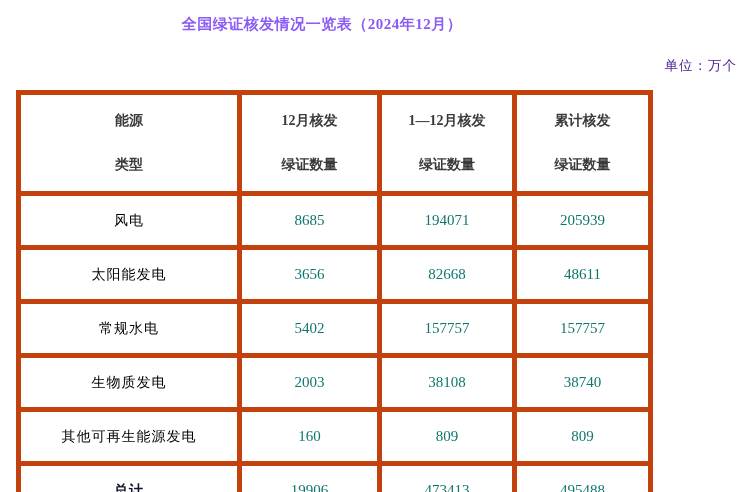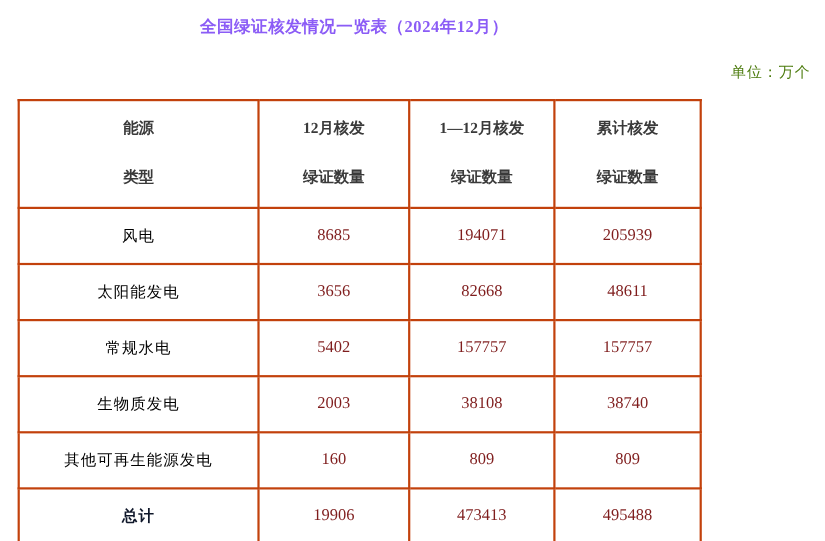--- a/index.html
+++ b/index.html
@@ -26,55 +26,55 @@
     text-align: center;
     color: #8b5cf6;
     font-weight: bold;
     font-size: 15px;
     letter-spacing: 0.5px;
   }
   .unit-label {
     position: absolute;
     top: 57px;
     right: 13px;
-    color: #4d7c0f;
+    color: #4c1d95;
     font-size: 13.5px;
     letter-spacing: 1px;
   }
   table.issuance {
     position: absolute;
     left: 16px;
     top: 90px;
     border-collapse: collapse;
     table-layout: fixed;
     color: #333333;
   }
   table.issuance th,
   table.issuance td {
-    border: 2px solid #c2410c;
+    border: 5px solid #c2410c;
     text-align: center;
     vertical-align: middle;
     padding: 0;
   }
   .c1 { width: 216px; }
   .c2 { width: 135px; }
   .c3 { width: 130px; }
   .c4 { width: 131px; }
   thead th {
     height: 96px;
     font-weight: bold;
     font-size: 14px;
     color: #3a3a3a;
   }
   .hdr-line { display: block; line-height: 1; }
   .hdr-line1 { margin-bottom: 30px; }
   tbody td {
     height: 49px;
     font-size: 15px;
-    color: #7f1d1d;
+    color: #0f766e;
   }
   tbody td.row-label {
     font-size: 14px;
     color: #000000;
     letter-spacing: 1px;
   }
   tr.total-row td.row-label {
     font-weight: bold;
     color: #0f172a;
   }

